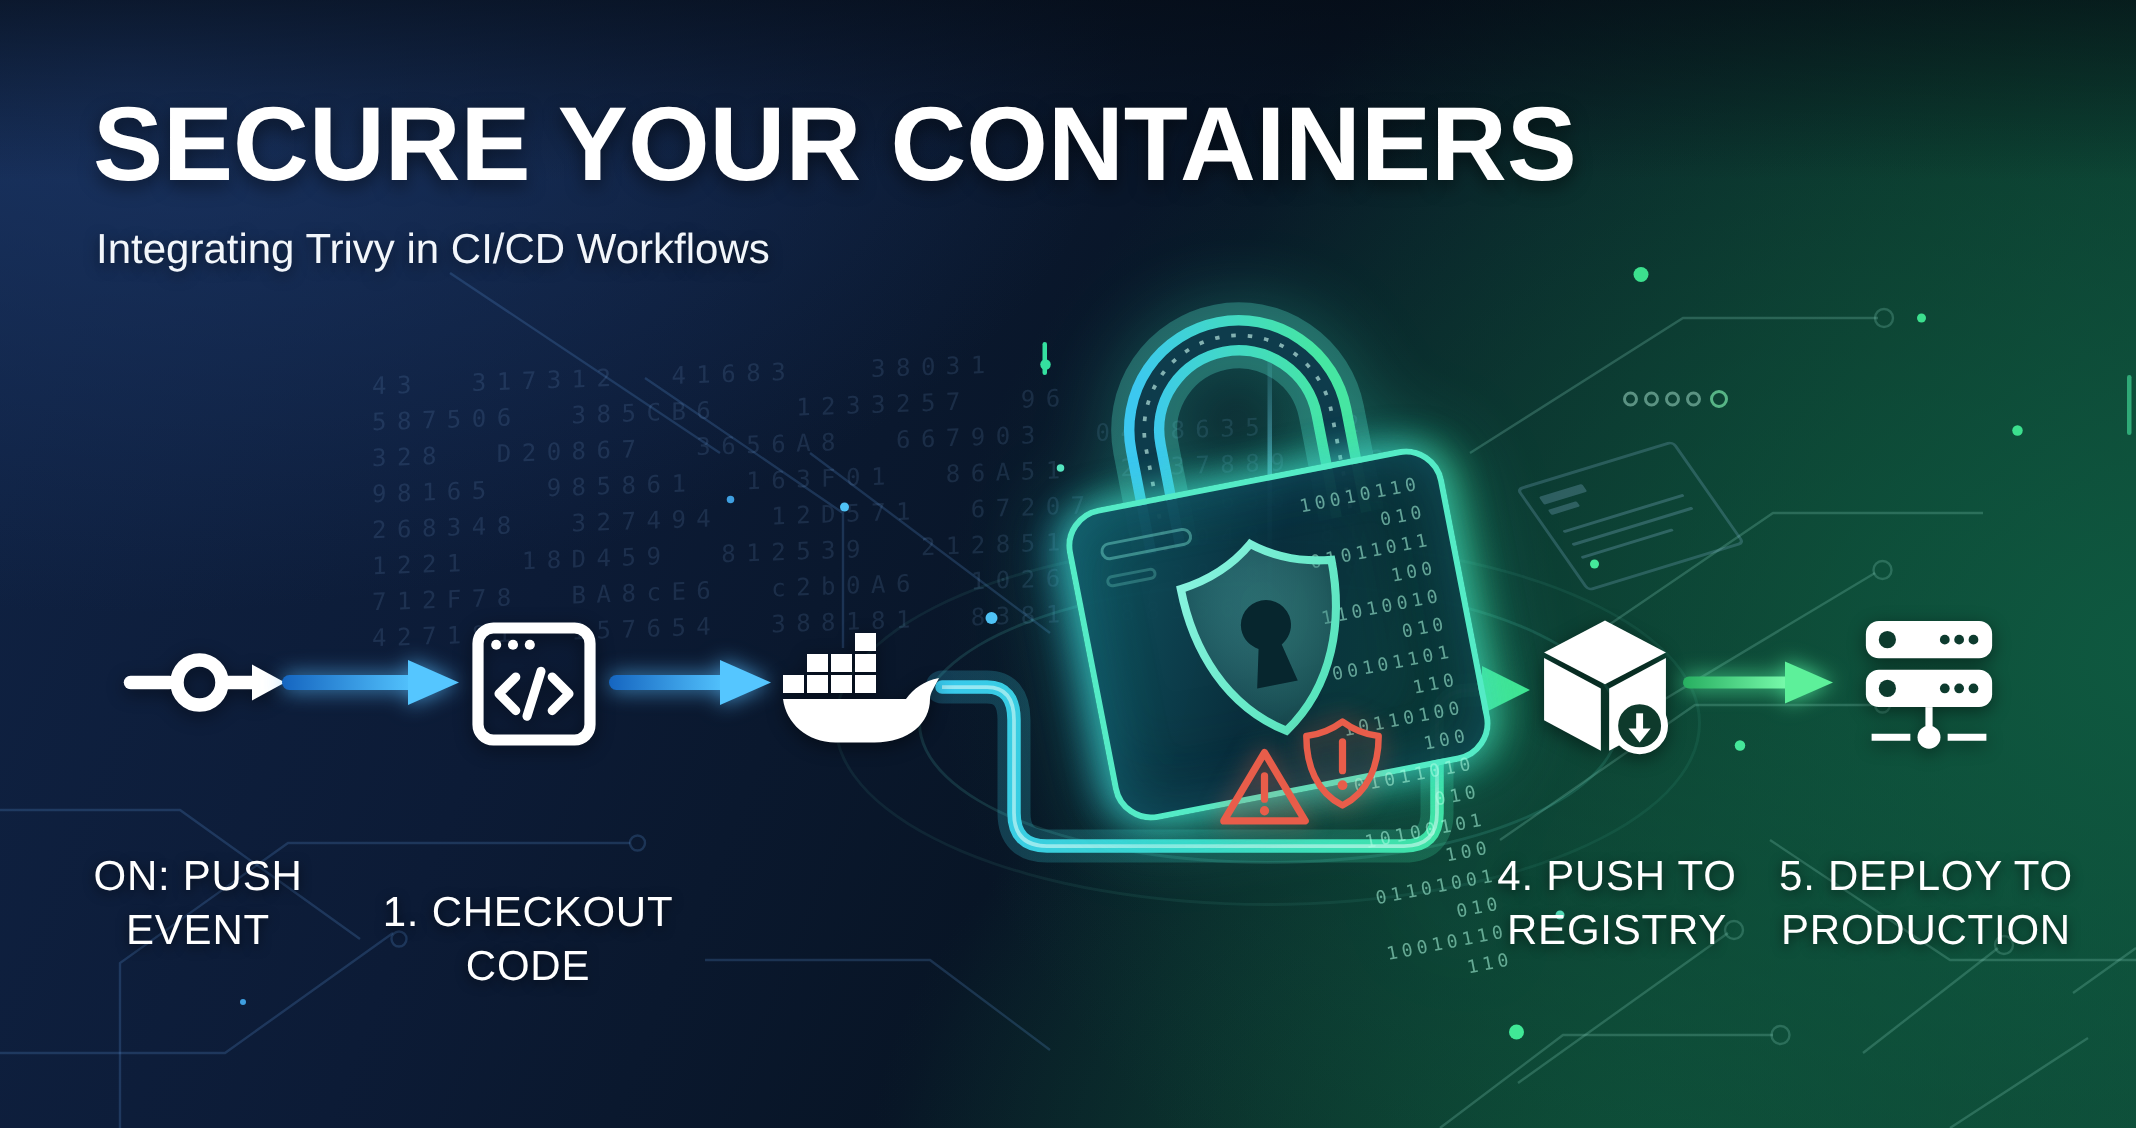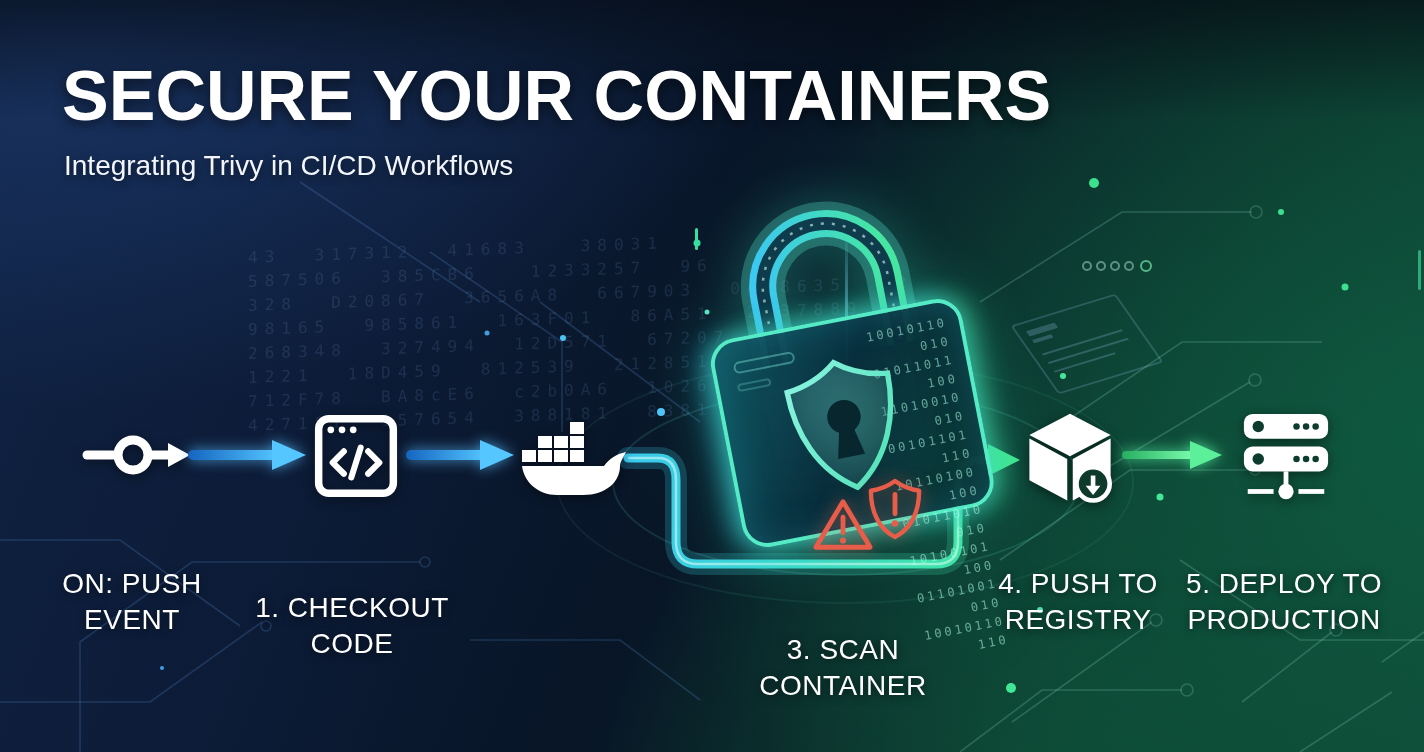--- a/index.html
+++ b/index.html
@@ -338,19 +338,17 @@
     <line x1="46" y1="62" x2="46" y2="76" stroke="#fff" stroke-width="5"></line>
     <circle cx="46" cy="83" r="8" fill="#fff"></circle>
     <line x1="6" y1="83" x2="33" y2="83" stroke="#fff" stroke-width="5"></line>
     <line x1="59" y1="83" x2="86" y2="83" stroke="#fff" stroke-width="5"></line>
   </svg>
 
   <div class="step-label" style="left:20px;top:532px;">ON: PUSH
 EVENT</div>
   <div class="step-label" style="left:240px;top:556px;">1. CHECKOUT
 CODE</div>
-  <div class="step-label" style="left:731px;top:598px;">3. SCAN
-CONTAINER</div>
   <div class="step-label" style="left:966px;top:532px;">4. PUSH TO
 REGISTRY</div>
   <div class="step-label" style="left:1172px;top:532px;">5. DEPLOY TO
 PRODUCTION</div>
 </div>
 
 </body></html>

